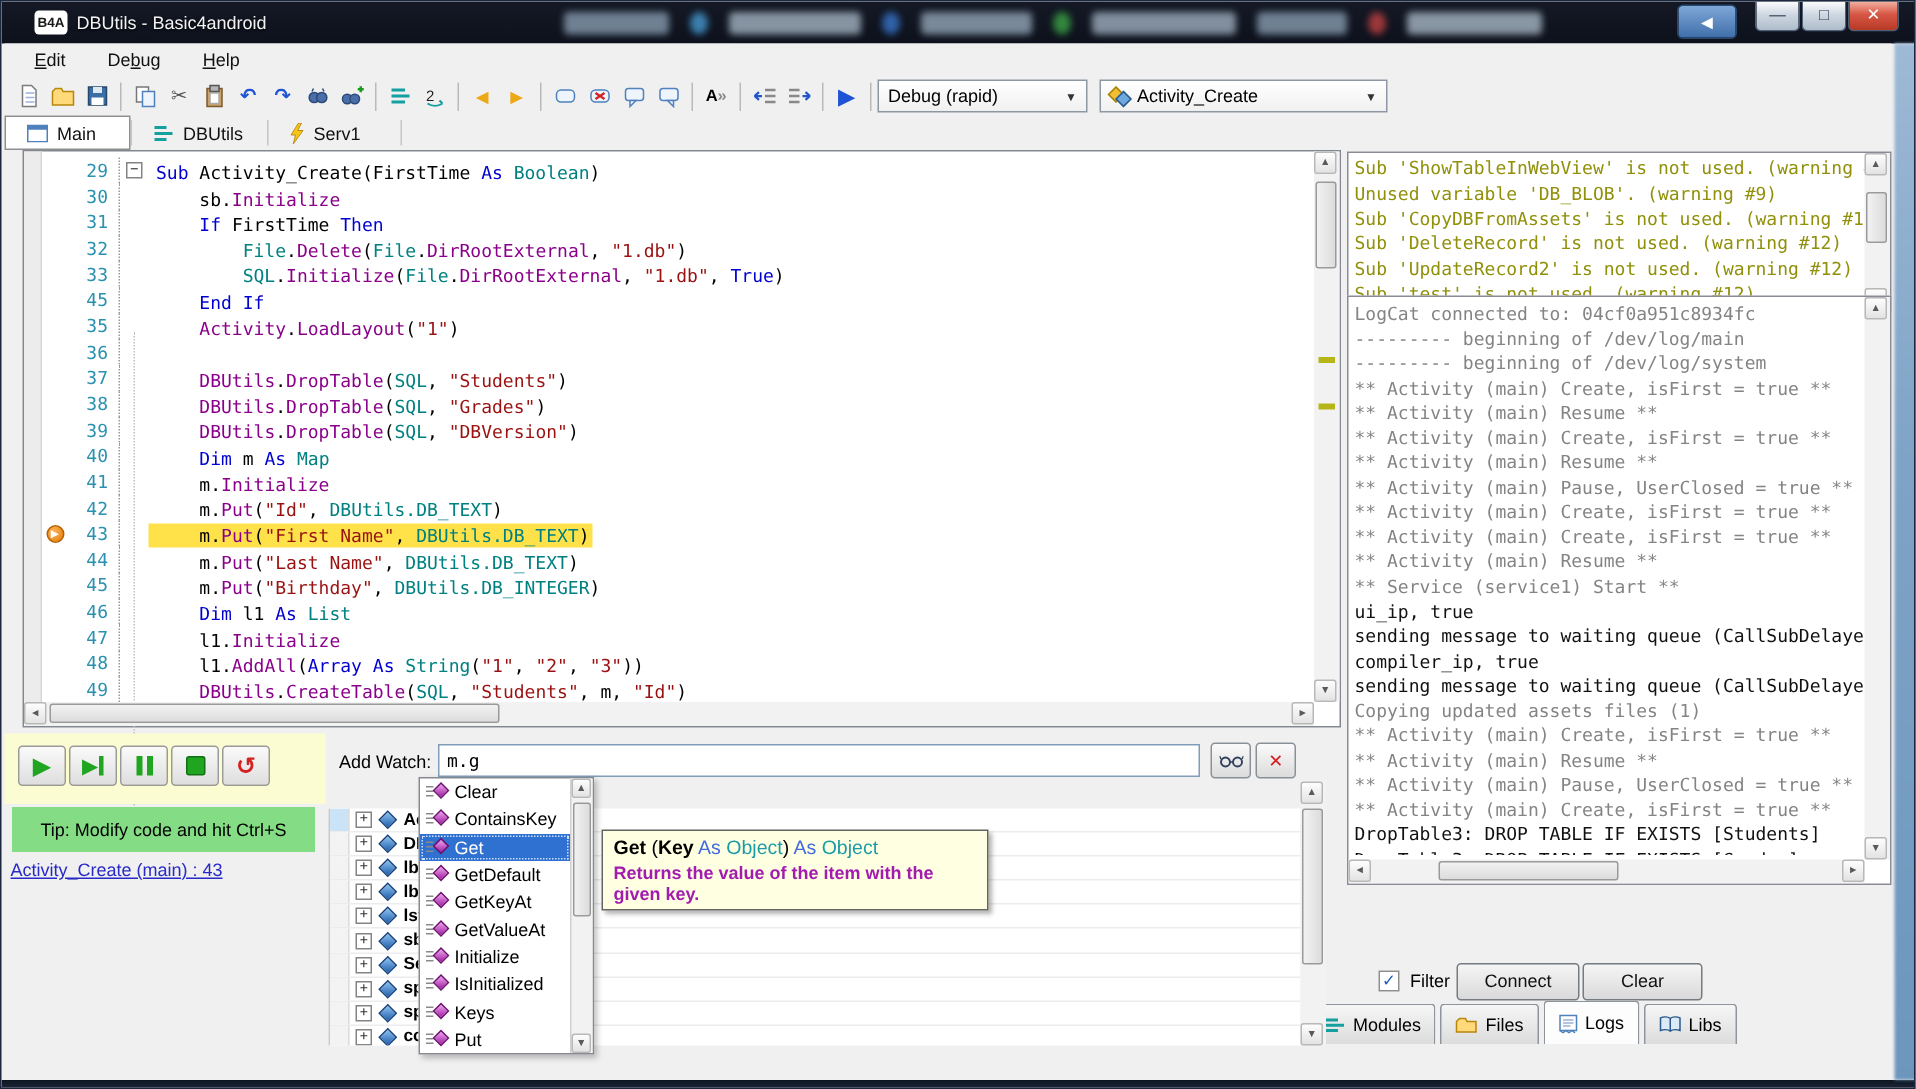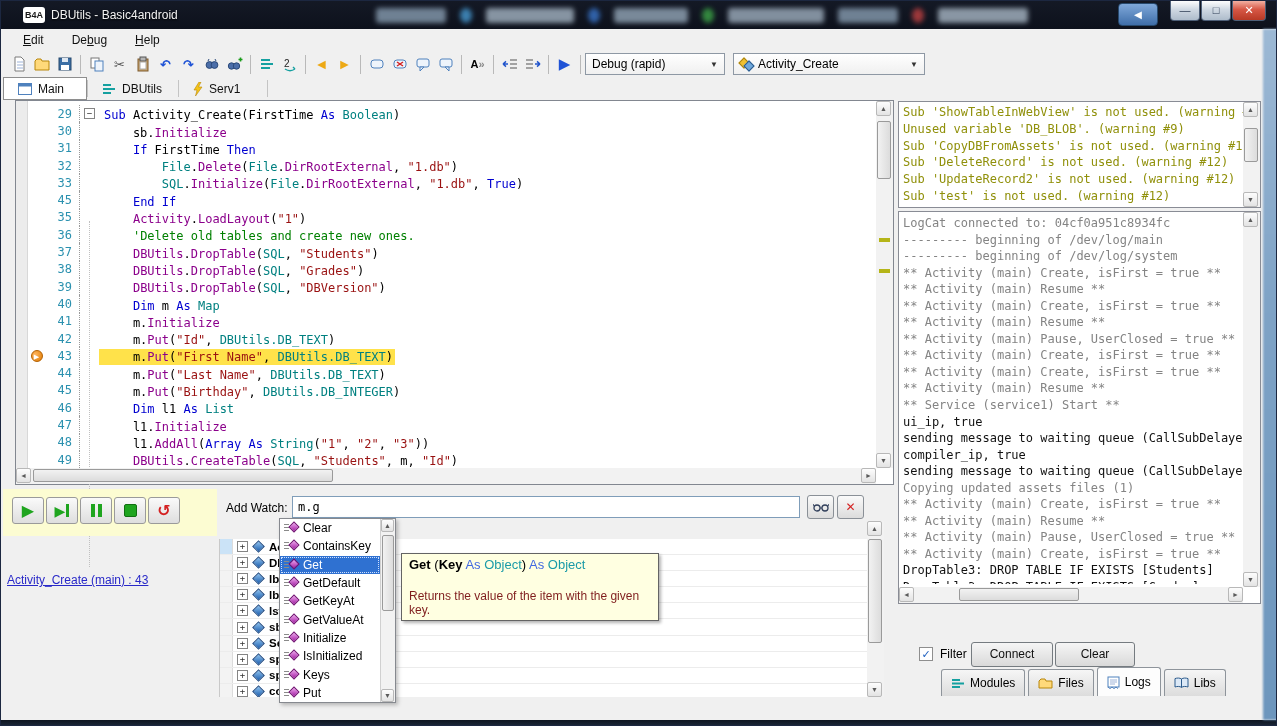--- a/index.html
+++ b/index.html
@@ -81,21 +81,21 @@
   .acitem{height:18.3px;display:flex;align-items:center;padding-left:4px;font-size:12px;color:#000;width:100px;}
   .acitem.sel{background:#2f71d1;color:#fff;outline:1px dotted #cfe0ff;outline-offset:-2px;}
   .micon{width:16px;height:12px;position:relative;margin-right:3px;}
   .micon i{position:absolute;left:0;width:5px;height:1px;background:#8a8a8a;}
   .micon b{position:absolute;left:6px;top:1px;width:8px;height:8px;transform:rotate(45deg);background:linear-gradient(135deg,#efa7ef,#a21ca2);border:1px solid #701070;}
   .acsb{position:absolute;right:0;top:0;width:15px;height:100%;background:#f2f2f2;border-left:1px solid #d0d0d0;}
   
   .tooltip{left:400px;top:552px;width:258px;min-height:42px;background:#ffffe1;border:1px solid #646464;box-shadow:2px 2px 3px rgba(0,0,0,.3);padding:3px 7px;z-index:45;}
   .tt b{font-weight:bold;color:#000;}
   .tt .kw{color:#4169e1;} .tt .ty{color:#1b9ba8;}
-  .ttdesc{color:#7f1d1d;margin-top:17px;}
+  .ttdesc{color:#a21caf;margin-top:3px;font-weight:bold;}
   
   .statusbar{left:2px;top:697px;width:1258px;height:22px;background:#f0f0f0;border-top:1px solid #d5d5d5;display:flex;align-items:center;z-index:5;}
   .bridgeicon{display:flex;gap:1px;margin:0 8px 0 12px;}
   .bridgeicon span{width:8px;height:8px;border:1px dashed #777;border-radius:50%;display:inline-block;}
   .statdiv{position:absolute;left:147px;top:2px;bottom:2px;width:1px;background:#d0d0d0;border-right:1px solid #fff;}
   .bottomstrip{left:0;top:719px;width:1277px;height:7px;background:linear-gradient(#0e1520,#1d2a3d);}
   .rightstrip{left:1262px;top:28px;width:15px;height:691px;background:linear-gradient(180deg,#9db9d5,#7fa3c6 40%,#6d96bd);filter:blur(1px);}
   svg{display:block;}
 </style>
 </head>
@@ -319,21 +319,21 @@
         <div class="crow">
           <div class="lnum">45</div>
           <pre class="lcode"><span class="lw"><span class="tok pln">    </span><span class="tok kw">End If</span></span></pre>
         </div>
         <div class="crow">
           <div class="lnum">35</div>
           <pre class="lcode"><span class="lw"><span class="tok pln">    </span><span class="tok mem">Activity</span><span class="tok pln">.</span><span class="tok mem">LoadLayout</span><span class="tok pln">(</span><span class="tok str">"1"</span><span class="tok pln">)</span></span></pre>
         </div>
         <div class="crow">
           <div class="lnum">36</div>
-          <pre class="lcode"><span class="lw"><span class="tok pln">    </span><span class="tok com">'Delete old tables and create new ones.</span></span></pre>
+          <pre class="lcode"><span class="lw"><span class="tok pln">    </span></span></pre>
         </div>
         <div class="crow">
           <div class="lnum">37</div>
           <pre class="lcode"><span class="lw"><span class="tok pln">    </span><span class="tok mem">DBUtils</span><span class="tok pln">.</span><span class="tok mem">DropTable</span><span class="tok pln">(</span><span class="tok ty">SQL</span><span class="tok pln">, </span><span class="tok str">"Students"</span><span class="tok pln">)</span></span></pre>
         </div>
         <div class="crow">
           <div class="lnum">38</div>
           <pre class="lcode"><span class="lw"><span class="tok pln">    </span><span class="tok mem">DBUtils</span><span class="tok pln">.</span><span class="tok mem">DropTable</span><span class="tok pln">(</span><span class="tok ty">SQL</span><span class="tok pln">, </span><span class="tok str">"Grades"</span><span class="tok pln">)</span></span></pre>
         </div>
         <div class="crow">
@@ -408,21 +408,21 @@
         <div class="warnline">Sub 'UpdateRecord2' is not used. (warning #12)</div>
         <div class="warnline">Sub 'test' is not used. (warning #12)</div>
       </div>
     <div class="abs sb sb-v" style="right:0;top:0;bottom:0">
       <div class="sb-arrow" style="top:0;left:0">▲</div>
       <div class="sb-thumb" style="left:1px;top:26px;width:14px;height:34px"></div>
       <div class="sb-arrow" style="bottom:0;left:0">▼</div>
     </div>
   </div>
 
-  <div class="abs box" style="left:897px;top:210px;width:363px;height:393px">
+  <div class="abs box" style="left:897px;top:196px;width:363px;height:393px">
     <div id="loglist" style="padding:3px 4px;overflow:hidden;height:372px;width:344px">
         <div class="logline dim">LogCat connected to: 04cf0a951c8934fc</div>
         <div class="logline dim">--------- beginning of /dev/log/main</div>
         <div class="logline dim">--------- beginning of /dev/log/system</div>
         <div class="logline dim">** Activity (main) Create, isFirst = true **</div>
         <div class="logline dim">** Activity (main) Resume **</div>
         <div class="logline dim">** Activity (main) Create, isFirst = true **</div>
         <div class="logline dim">** Activity (main) Resume **</div>
         <div class="logline dim">** Activity (main) Pause, UserClosed = true **</div>
         <div class="logline dim">** Activity (main) Create, isFirst = true **</div>
@@ -452,21 +452,21 @@
     </div>
   </div>
 
   <div class="abs" style="left:918px;top:646px">
       <div class="checkbox">✓</div>
     </div>
   <div class="abs" style="left:939px;top:646px">Filter</div>
   <div class="abs btn" style="left:970px;top:641px;width:82px;height:25px;line-height:23px">Connect</div>
   <div class="abs btn" style="left:1054px;top:641px;width:80px;height:25px;line-height:23px">Clear</div>
 
-  <div class="abs" style="left:940px;top:668px;display:flex;gap:3px;align-items:flex-end">
+  <div class="abs" style="left:872px;top:668px;display:flex;gap:3px;align-items:flex-end">
     <div class="btab">
       <svg width="14" height="11">
           <path d="M1 2h8M1 5.5h12M1 9h8" stroke="#15a0a0" stroke-width="2"></path>
         </svg>
       <span>Modules</span>
     </div>
     <div class="btab">
       <svg width="15" height="12">
           <path d="M1 4l2-2h4l1 2h6v7H1z" fill="#ffd97a" stroke="#b8860b"></path>
         </svg>
@@ -504,20 +504,21 @@
           <span style="width:4px;height:13px;background:#1fa51f"></span>
         </span>
       </div>
     <div class="dbtn">
         <span style="width:13px;height:13px;background:#1fa51f;border:1px solid #127012;border-radius:2px"></span>
       </div>
     <div class="dbtn">
         <span style="color:#d42222;font-weight:bold;font-size:16px">↺</span>
       </div>
   </div>
+  <div class="abs tipbanner">Tip: Modify code and hit Ctrl+S</div>
   <div class="abs dbglink">Activity_Create (main) : 43</div>
 
   <div class="abs" style="left:225px;top:500px">Add Watch:</div>
   <input class="abs winput" value="m.g" style="">
   <div class="abs smallbtn" style="left:806px;top:494px">
     <svg width="16" height="10">
         <circle cx="4" cy="6" r="3" fill="none" stroke="#33415c" stroke-width="1.3"></circle>
         <circle cx="12" cy="6" r="3" fill="none" stroke="#33415c" stroke-width="1.3"></circle>
         <path d="M7 6h2M1 4L0 2M15 4l1-2" stroke="#33415c"></path>
       </svg>

